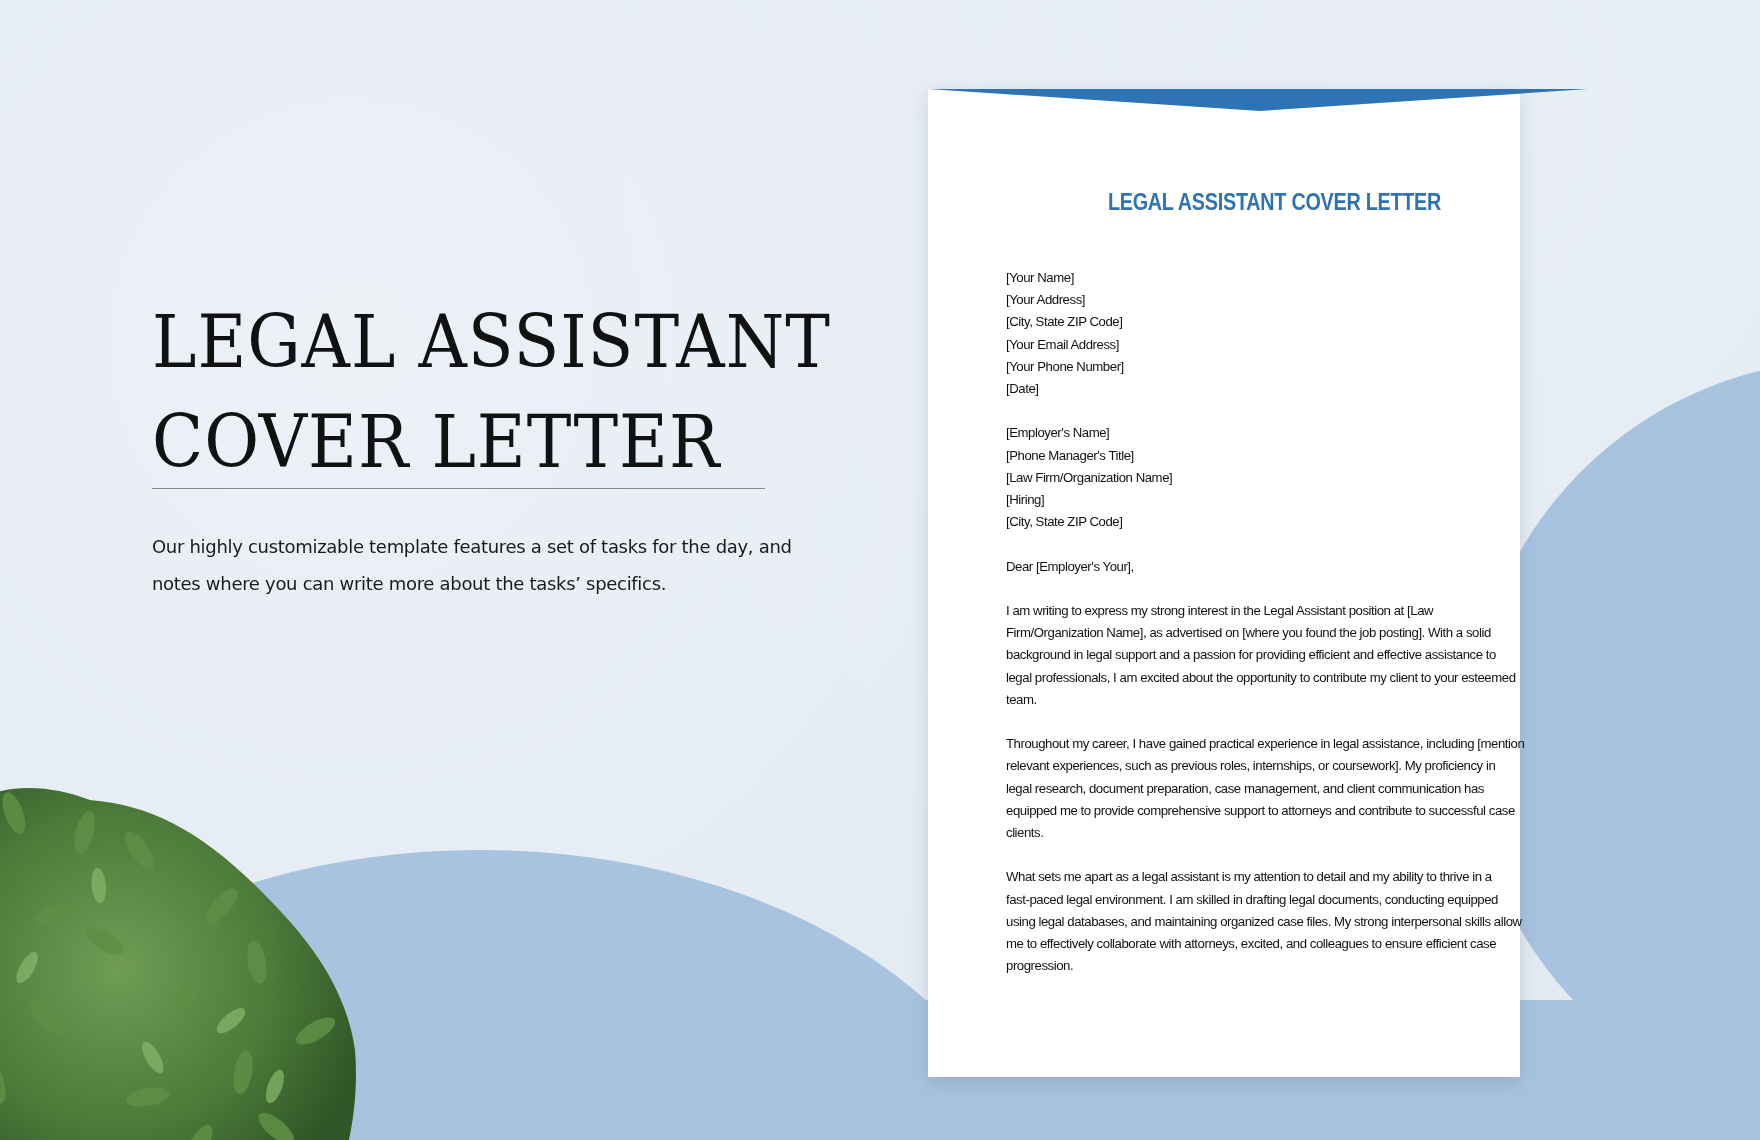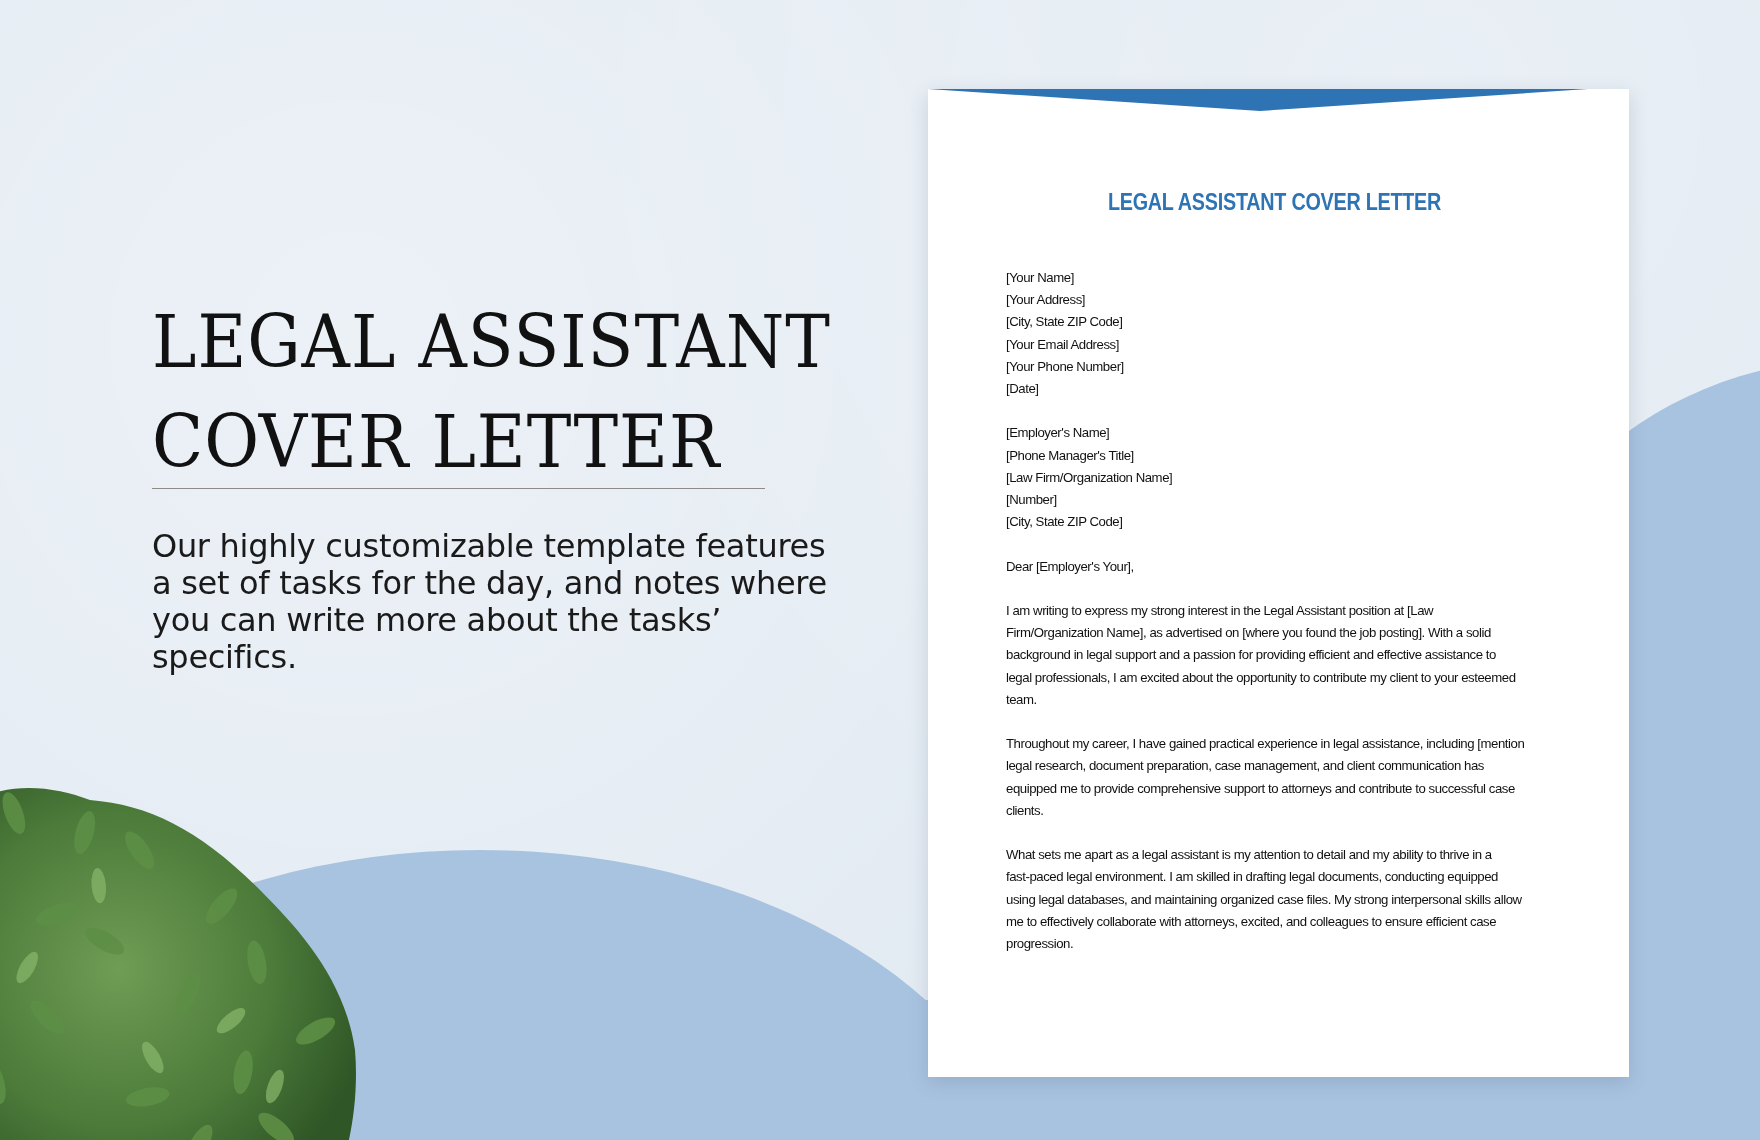--- a/index.html
+++ b/index.html
@@ -32,25 +32,25 @@
     font-family: "DejaVu Serif", "Liberation Serif", serif;
     font-weight: normal; color: #111;
     font-size: 72px; line-height: 100px; letter-spacing: 1px;
     margin: 0; transform: scaleX(0.93); transform-origin: left;
     white-space: nowrap;
   }
   .hero-divider { position: absolute; left: 0; top: 196px; width: 613px; height: 1px; background: #8e8a86; }
   .hero-desc {
     position: absolute; left: 0; top: 236px; width: 680px;
     font-family: "DejaVu Sans", sans-serif; color: #1a1a1a;
-    font-size: 32px; line-height: 37px; margin: 0; letter-spacing: -0.3px;
+    font-size: 18px; line-height: 37px; margin: 0; letter-spacing: -0.3px;
   }
 
   .doc {
-    position: absolute; left: 928px; top: 89px; width: 701px; height: 988px;
+    position: absolute; left: 928px; top: 89px; width: 592px; height: 988px;
     background: #ffffff; box-shadow: 0 6px 18px rgba(60,80,110,0.18);
   }
   .doc-band { position: absolute; left: 0; top: 0; width: 693px; height: 24px; }
   .doc-title {
     position: absolute; left: 0; top: 100px; width: 693px; text-align: center;
     font-family: "Liberation Sans", sans-serif; font-weight: bold;
     color: #2e74b5; font-size: 23px; letter-spacing: -0.3px;
     transform: scaleX(0.86);
   }
   .doc-body {
@@ -131,36 +131,37 @@
       <span class="line">[City, State ZIP Code]</span>
       <span class="line">[Your Email Address]</span>
       <span class="line">[Your Phone Number]</span>
       <span class="line">[Date]</span>
     </div>
     <span class="gap"></span>
     <div>
       <span class="line">[Employer's Name]</span>
       <span class="line">[Phone Manager's Title]</span>
       <span class="line">[Law Firm/Organization Name]</span>
-      <span class="line">[Number]</span>
+      <span class="line">[Hiring]</span>
       <span class="line">[City, State ZIP Code]</span>
     </div>
     <span class="gap"></span>
     <p>
       <span class="line">Dear [Employer's Your],</span>
     </p>
     <p>
       <span class="line">I am writing to express my strong interest in the Legal Assistant position at [Law</span>
       <span class="line">Firm/Organization Name], as advertised on [where you found the job posting]. With a solid</span>
       <span class="line">background in legal support and a passion for providing efficient and effective assistance to</span>
       <span class="line">legal professionals, I am excited about the opportunity to contribute my client to your esteemed</span>
       <span class="line">team.</span>
     </p>
     <p>
       <span class="line">Throughout my career, I have gained practical experience in legal assistance, including [mention</span>
+      <span class="line">relevant experiences, such as previous roles, internships, or coursework]. My proficiency in</span>
       <span class="line">legal research, document preparation, case management, and client communication has</span>
       <span class="line">equipped me to provide comprehensive support to attorneys and contribute to successful case</span>
       <span class="line">clients.</span>
     </p>
     <p>
       <span class="line">What sets me apart as a legal assistant is my attention to detail and my ability to thrive in a</span>
       <span class="line">fast-paced legal environment. I am skilled in drafting legal documents, conducting equipped</span>
       <span class="line">using legal databases, and maintaining organized case files. My strong interpersonal skills allow</span>
       <span class="line">me to effectively collaborate with attorneys, excited, and colleagues to ensure efficient case</span>
       <span class="line">progression.</span>

